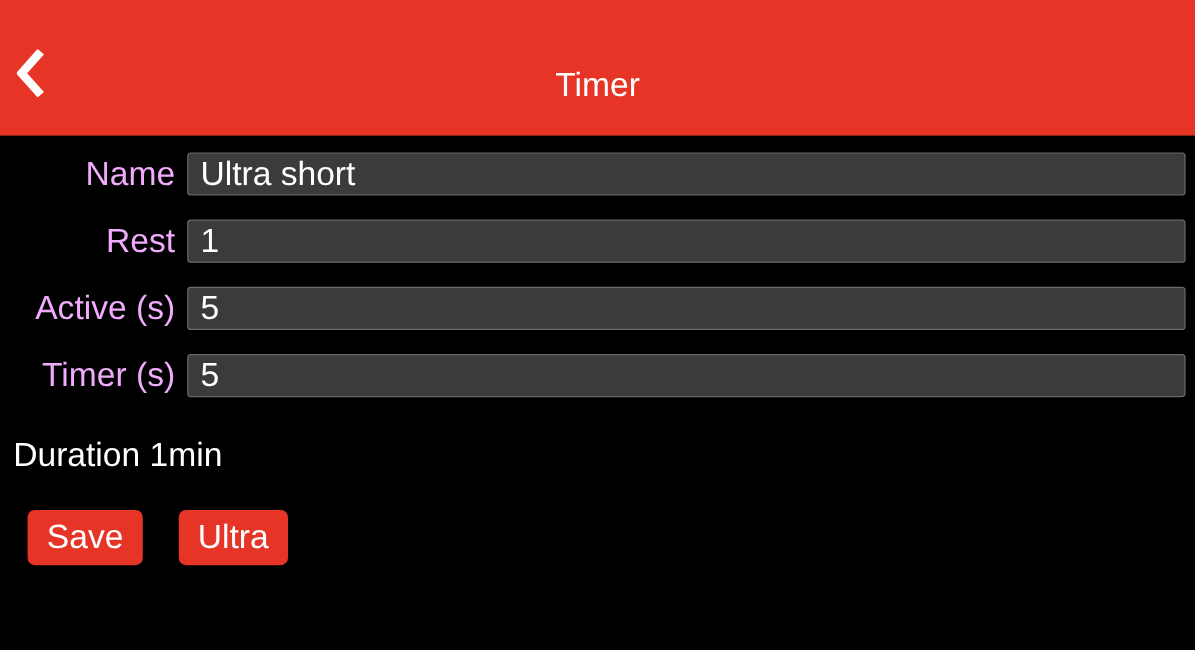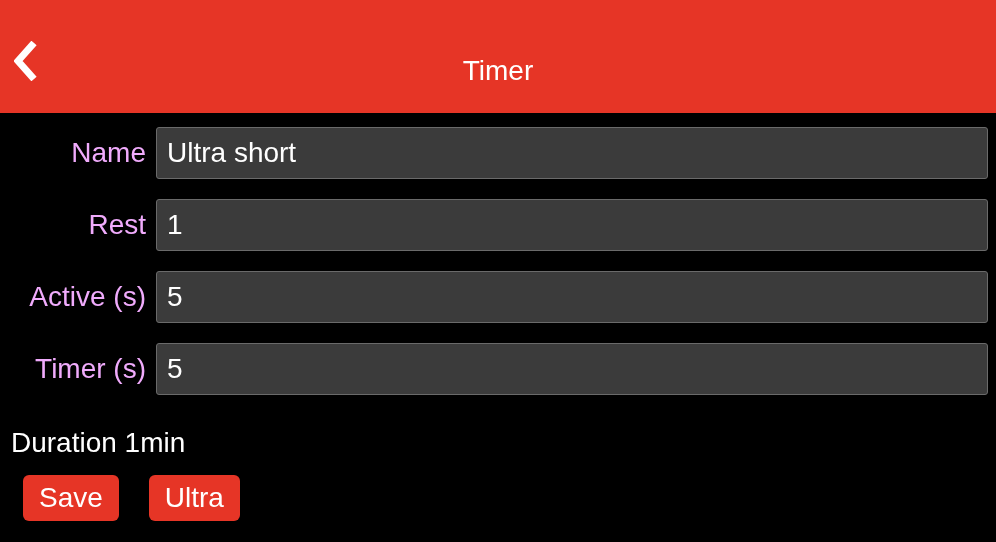--- a/index.html
+++ b/index.html
@@ -57,21 +57,21 @@
     }
     .form-label {
       width: 138px;
       text-align: right;
       color: #f0abfc;
       font-size: 28px;
       font-weight: 400;
     }
     .form-input {
       flex: 1;
-      height: 52px;
+      height: 36px;
       background: #3b3b3b;
       border: 1px solid #6a6a6a;
       border-radius: 3px;
       color: #ffffff;
       font-size: 28px;
       font-weight: 400;
       padding: 0 10px;
       outline: none;
     }
     .duration-row {
@@ -79,21 +79,21 @@
       margin-top: 12px;
     }
     .duration-text {
       color: #ffffff;
       font-size: 28px;
       font-weight: 400;
     }
     .button-row {
       display: flex;
       gap: 30px;
-      margin-top: 16px;
+      margin-top: 30px;
       padding-left: 15px;
     }
     .btn {
       background: #e63526;
       color: #ffffff;
       font-size: 28px;
       font-weight: 400;
       border: none;
       border-radius: 6px;
       padding: 7px 16px;

